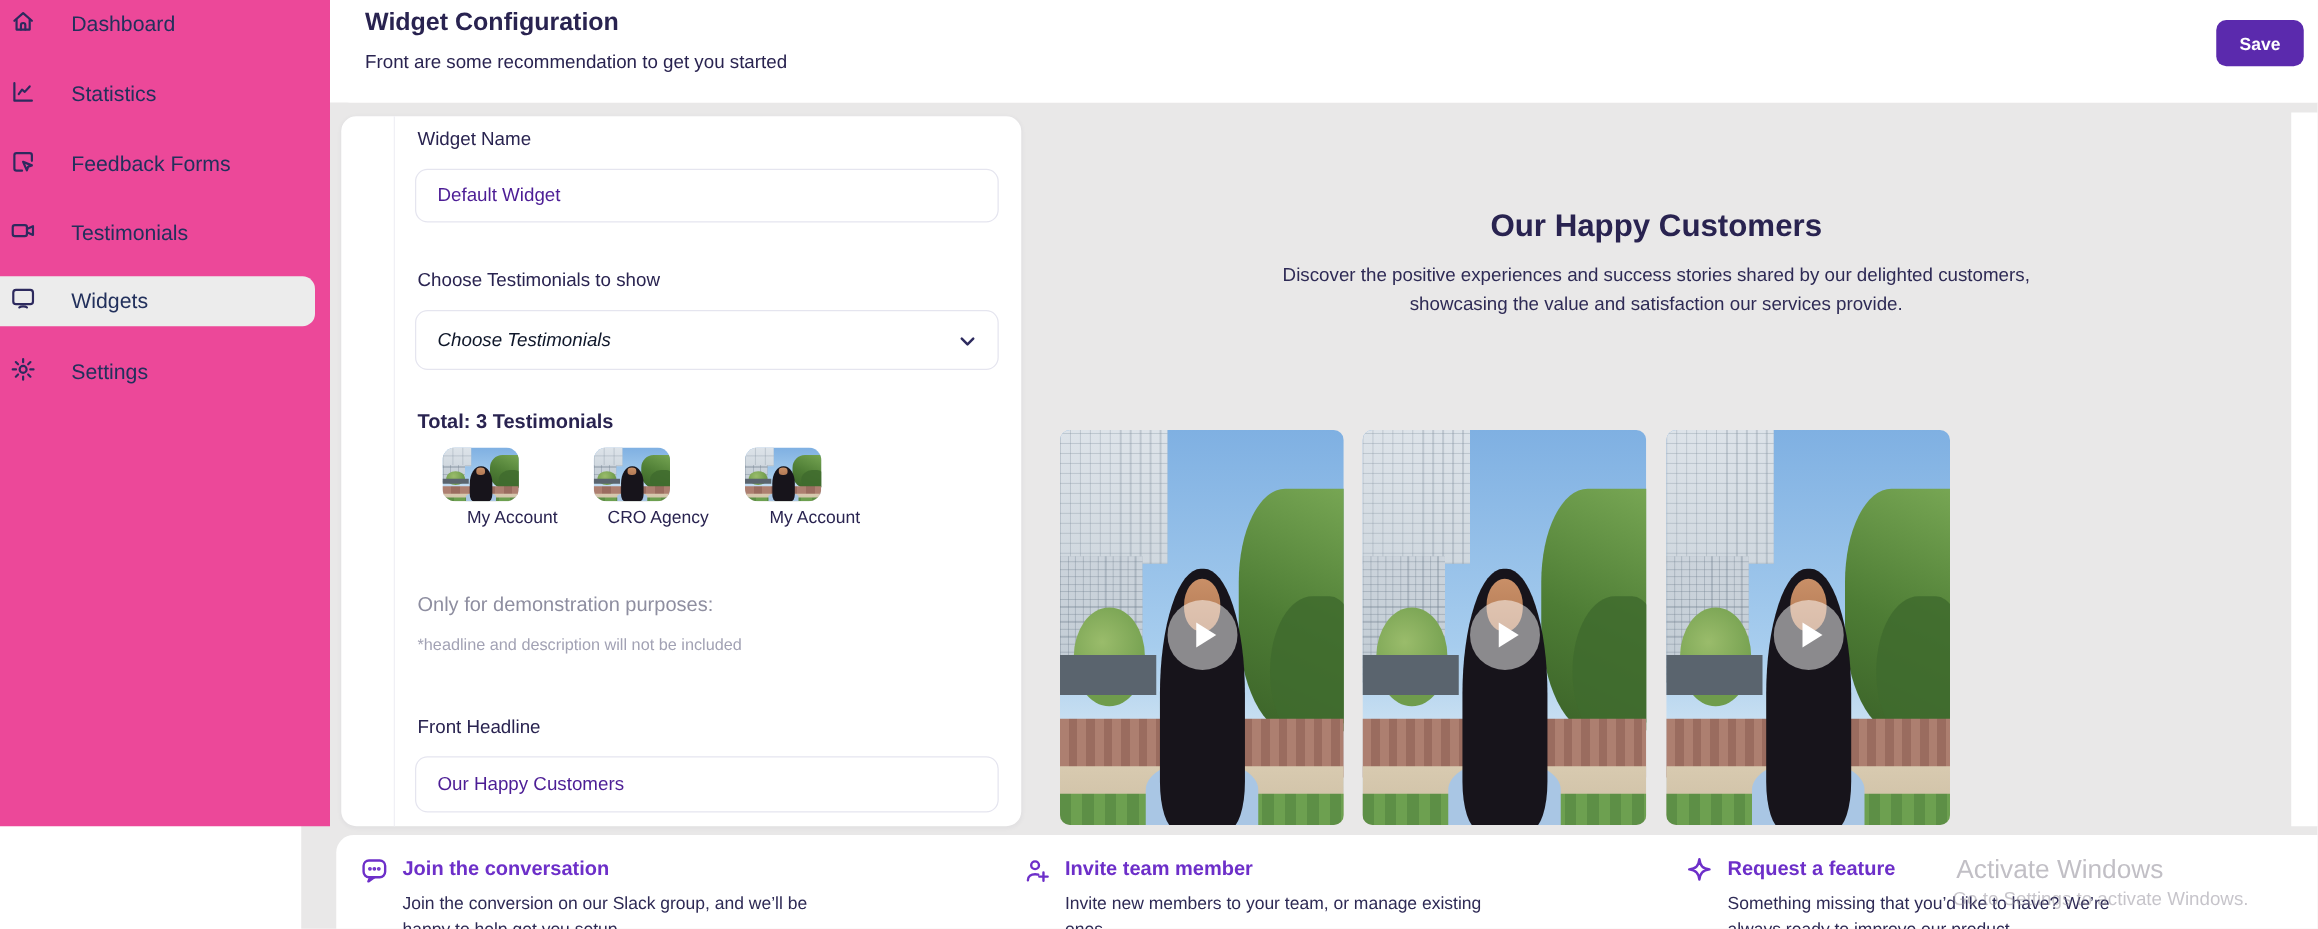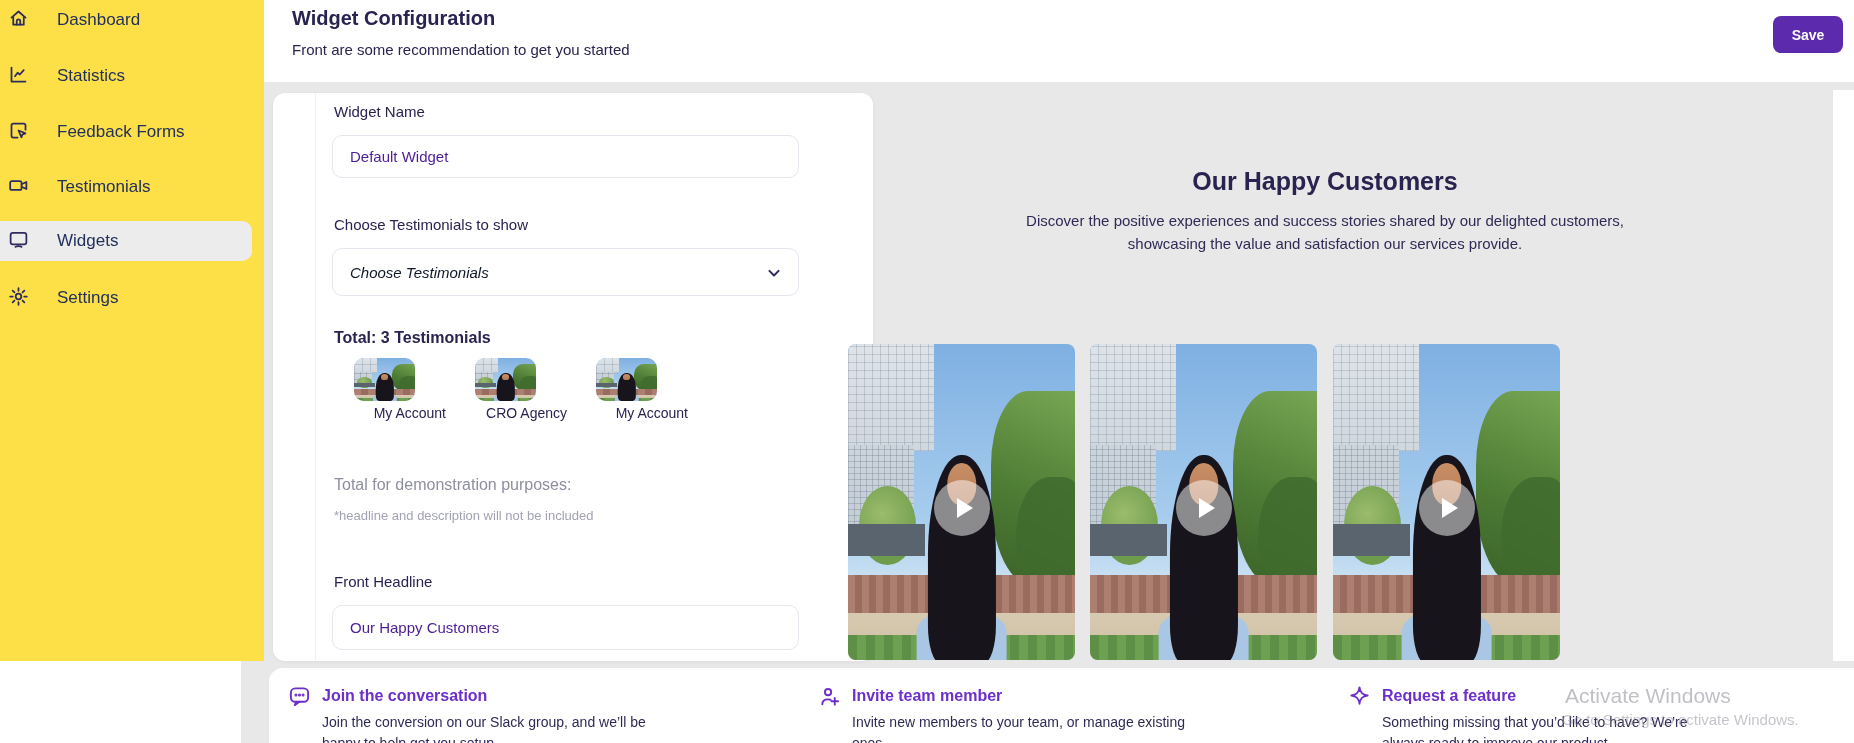--- a/index.html
+++ b/index.html
@@ -5,38 +5,38 @@
   * { margin:0; padding:0; box-sizing:border-box; }
   html,body { width:1854px; height:743px; overflow:hidden; background:#fff;
     font-family:"Liberation Sans", sans-serif; color:#292350; }
 
   
   .content-bg { position:absolute; left:241px; top:82px; width:1613px; height:661px;
     background:#e9e8e8; z-index:1; }
   .right-strip { position:absolute; left:1833px; top:90px; width:21px; height:571px;
     background:#fff; z-index:1; }
 
-  .sidebar { position:absolute; left:0; top:0; width:264px; height:661px; background:#fde047; z-index:3; }
+  .sidebar { position:absolute; left:0; top:0; width:264px; height:661px; background:#ec4899; z-index:3; }
   .nav-item { position:absolute; left:0; width:252px; height:40px; display:flex; align-items:center;
     padding-left:8px; cursor:pointer; }
   .nav-item .nav-label { margin-left:28px; font-size:17px; font-weight:500; color:#22305c; }
   .nav-item svg { width:21px; height:21px; stroke:#2d2a5e; fill:none; stroke-width:2;
     stroke-linecap:round; stroke-linejoin:round; flex:none; }
   .nav-item.active { background:#ececec; border-radius:0 10px 10px 0; }
 
   .header { position:absolute; left:268px; top:0; width:1586px; height:82px; background:#fff;
     border-bottom-left-radius:12px; z-index:3; }
   .header-title { position:absolute; left:24px; top:7px; font-size:20px; font-weight:bold; }
   .header-sub { position:absolute; left:24px; top:41px; font-size:15px; }
   .save-btn { position:absolute; left:1505px; top:16px; width:70px; height:37px;
     background:#5b2aad; color:#fff; border:none; border-radius:8px; font-size:14px;
     font-weight:bold; cursor:pointer; font-family:inherit; }
 
   
-  .form-card { position:absolute; left:273px; top:93px; width:600px; height:568px;
+  .form-card { position:absolute; left:273px; top:93px; width:544px; height:568px;
     background:#fff; border-radius:12px; z-index:2; box-shadow:0 1px 4px rgba(40,35,80,.05); }
   .form-card::before { content:""; position:absolute; left:42px; top:0; bottom:0; width:1px;
     background:#f0f0f5; }
   .f-label { position:absolute; left:61px; font-size:15px; font-weight:500; color:#292350; }
   .f-input { position:absolute; left:59px; width:467px; border:1px solid #e5e5ef; border-radius:10px;
     background:#fff; font-family:inherit; font-size:15px; color:#4c1d95; padding:0 17px; }
   .dropdown { position:absolute; left:59px; top:155px; width:467px; height:48px;
     border:1px solid #e5e5ef; border-radius:10px; background:#fff; display:flex; align-items:center;
     padding:0 17px; cursor:pointer; }
   .dropdown .ph { font-size:15px; color:#0f172a;font-style:italic; }
@@ -234,21 +234,21 @@
         <div class="a-bush"></div>
         <div class="a-body"></div>
         <div class="a-hair"></div>
         <div class="a-face"></div>
     </div>
   </div>
   <div class="thumb-label" style="left:51px">My Account</div>
   <div class="thumb-label" style="left:172px">CRO Agency</div>
   <div class="thumb-label" style="left:293px">My Account</div>
 
-  <div class="demo-note">Total for demonstration purposes:</div>
+  <div class="demo-note">Only for demonstration purposes:</div>
   <div class="demo-sub">*headline and description will not be included</div>
 
   <div class="f-label" style="top:480px">Front Headline</div>
   <input class="f-input" style="top: 512px; height: 45px;" value="Our Happy Customers">
 </section>
 
 <div class="pv-heading">Our Happy Customers</div>
 <div class="pv-desc">Discover the positive experiences and success stories shared by our delighted customers, showcasing the value and satisfaction our services provide.</div>
 
 <div class="vcard v1">

